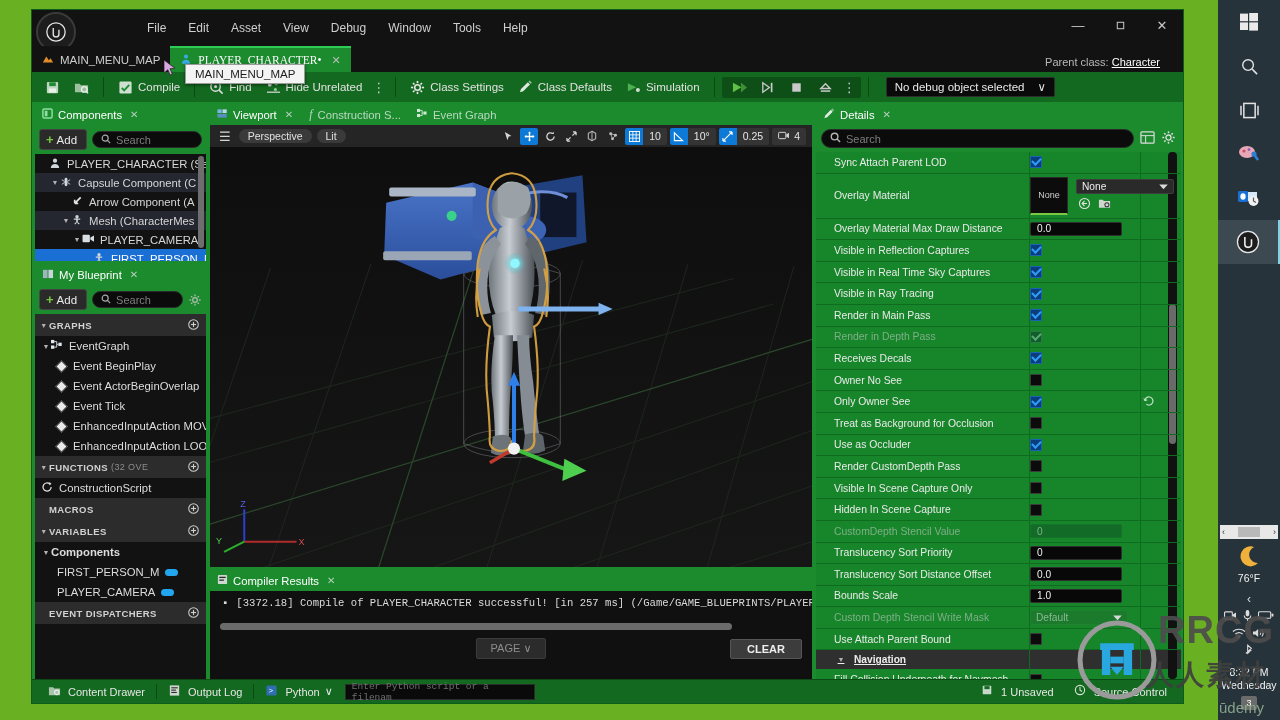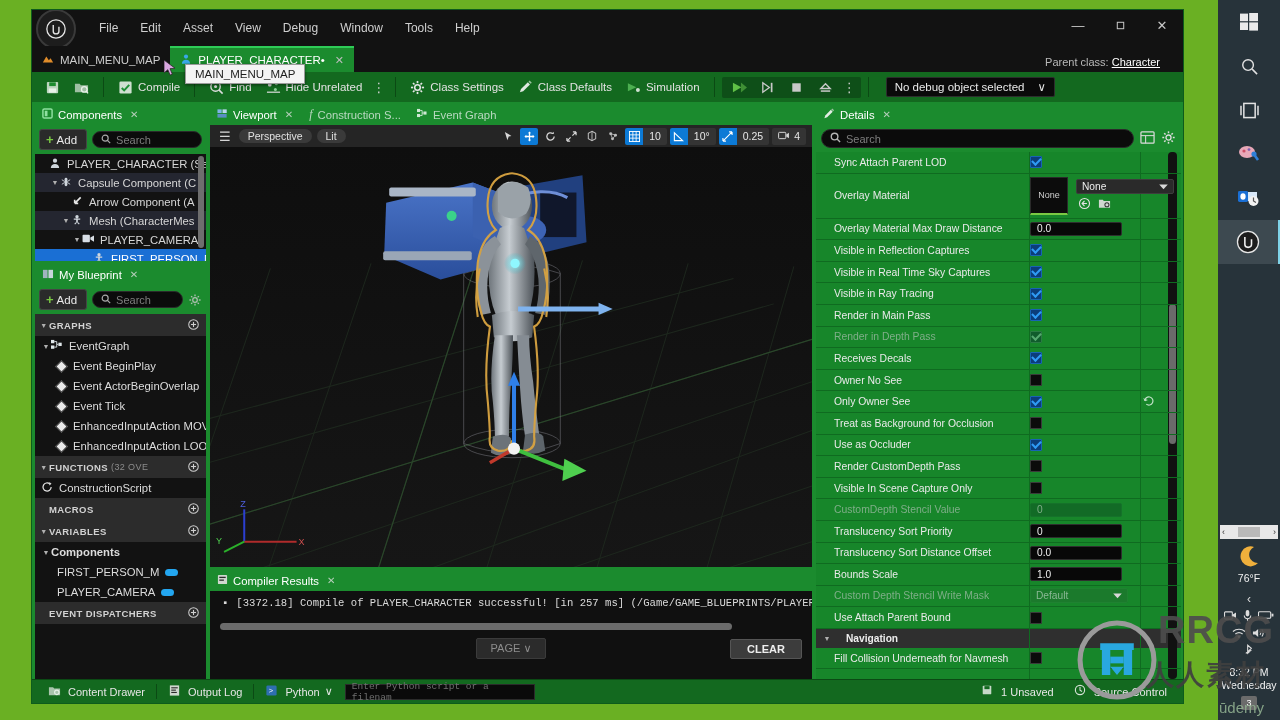--- a/index.html
+++ b/index.html
@@ -14,22 +14,22 @@
   
   #ue-window{
     position:absolute; left:31px; top:9px; width:1153px; height:695px;
     background:#1b8b2e; 
     border:1px solid #0d5c1c;
     display:flex; flex-direction:column;
     overflow:hidden;
   }
   
   .titlebar{
-    height:36px; background:#121212; display:flex; align-items:center;
-    position:relative; flex:none;
+    height:36px; background:#121212; display:flex; 
+    position:relative; flex:none;gap:48px;
   }
   .ue-logo{
     width:40px;height:40px;border-radius:50%;
     background:#1d1d1d;border:2px solid #3a3a3a;
     display:flex;align-items:center;justify-content:center;
     margin-left:4px;margin-top:2px;
     font-family:"Liberation Serif",serif;font-size:22px;color:#e6e6e6;
     flex:none;
   }
   .menubar{display:flex;align-items:center;margin-left:12px;height:100%;}
@@ -39,21 +39,21 @@
 
   
   .tabstrip{
     height:26px;background:#121212;display:flex;align-items:flex-end;position:relative;flex:none;
   }
   .doc-tab{
     height:26px;display:flex;align-items:center;gap:6px;
     padding:0 10px;font-size:11.5px;color:#cdcdcd;background:#121212;
     border-top:2px solid transparent;
   }
-  .doc-tab.active{background:#1b8b2e;border-top:2px solid #2ecc57;color:#ffffff;}
+  .doc-tab.active{background:#1b8b2e;border-top:2px solid #2ecc57;color:#ffffff;font-family:Liberation Serif, serif;}
   .doc-tab .tabx{color:#bdbdbd;font-size:11px;margin-left:4px;}
   .parentclass{
     position:absolute;right:23px;bottom:4px;font-size:11px;color:#b9b9b9;
   }
   .parentclass b{color:#ffffff;font-weight:normal;text-decoration:underline;}
 
   
   .maintoolbar{
     height:30px;background:#13691f;display:flex;align-items:center;gap:0px;
     padding:4px 6px;flex:none;position:relative;
@@ -195,21 +195,21 @@
     background:#2a2a2a;border:1px solid #3d3d3d;border-radius:2px;height:15px;width:98px;
     display:flex;align-items:center;justify-content:space-between;padding:0 5px;font-size:10.2px;color:#ededed;
   }
   .dropdown.dim{background:#1b7a2c;border-color:#1f8231;color:#8ab894;}
   .matthumb{
     width:38px;height:38px;background:#0c0c0c;border:1px solid #2a2a2a;border-bottom:2px solid #7ac943;
     display:flex;align-items:center;justify-content:center;font-size:9px;color:#cfcfcf;flex:none;
   }
   .catrow-det{
     display:flex;align-items:center;height:19px;background:#2f2f2f;font-size:10.2px;
-    color:#ededed;font-weight:bold;padding-left:6px;gap:14px;
+    color:#ededed;font-weight:bold;padding-left:20px;gap:8px;text-decoration:underline;
   }
   .det-colline{position:absolute;top:0;bottom:0;width:1px;background:#0f6b20;}
   .det-scrollbar{position:absolute;right:4px;top:0;width:9px;height:100%;background:#111;border-radius:4px;}
   .det-thumb{position:absolute;left:1px;width:7px;background:#6a6a6a;border-radius:4px;}
 
   
   .statusbar{
     height:24px;background:#13691f;display:flex;align-items:center;gap:0;padding:0 8px;flex:none;
     border-top:1px solid #0b4a14;
   }
@@ -1090,20 +1090,26 @@
             <span class="dval">
               <span class="chk "></span>
             </span>
           </div>
           <div class="drow">
             <span class="dlabel">Visible In Scene Capture Only</span>
             <span class="dval">
               <span class="chk "></span>
             </span>
           </div>
+          <div class="drow">
+            <span class="dlabel">Hidden In Scene Capture</span>
+            <span class="dval">
+              <span class="chk "></span>
+            </span>
+          </div>
           <div class="drow dim">
             <span class="dlabel">CustomDepth Stencil Value</span>
             <span class="dval">
               <span class="numfield dim">0</span>
             </span>
           </div>
           <div class="drow">
             <span class="dlabel">Translucency Sort Priority</span>
             <span class="dval">
               <span class="numfield">0</span>

